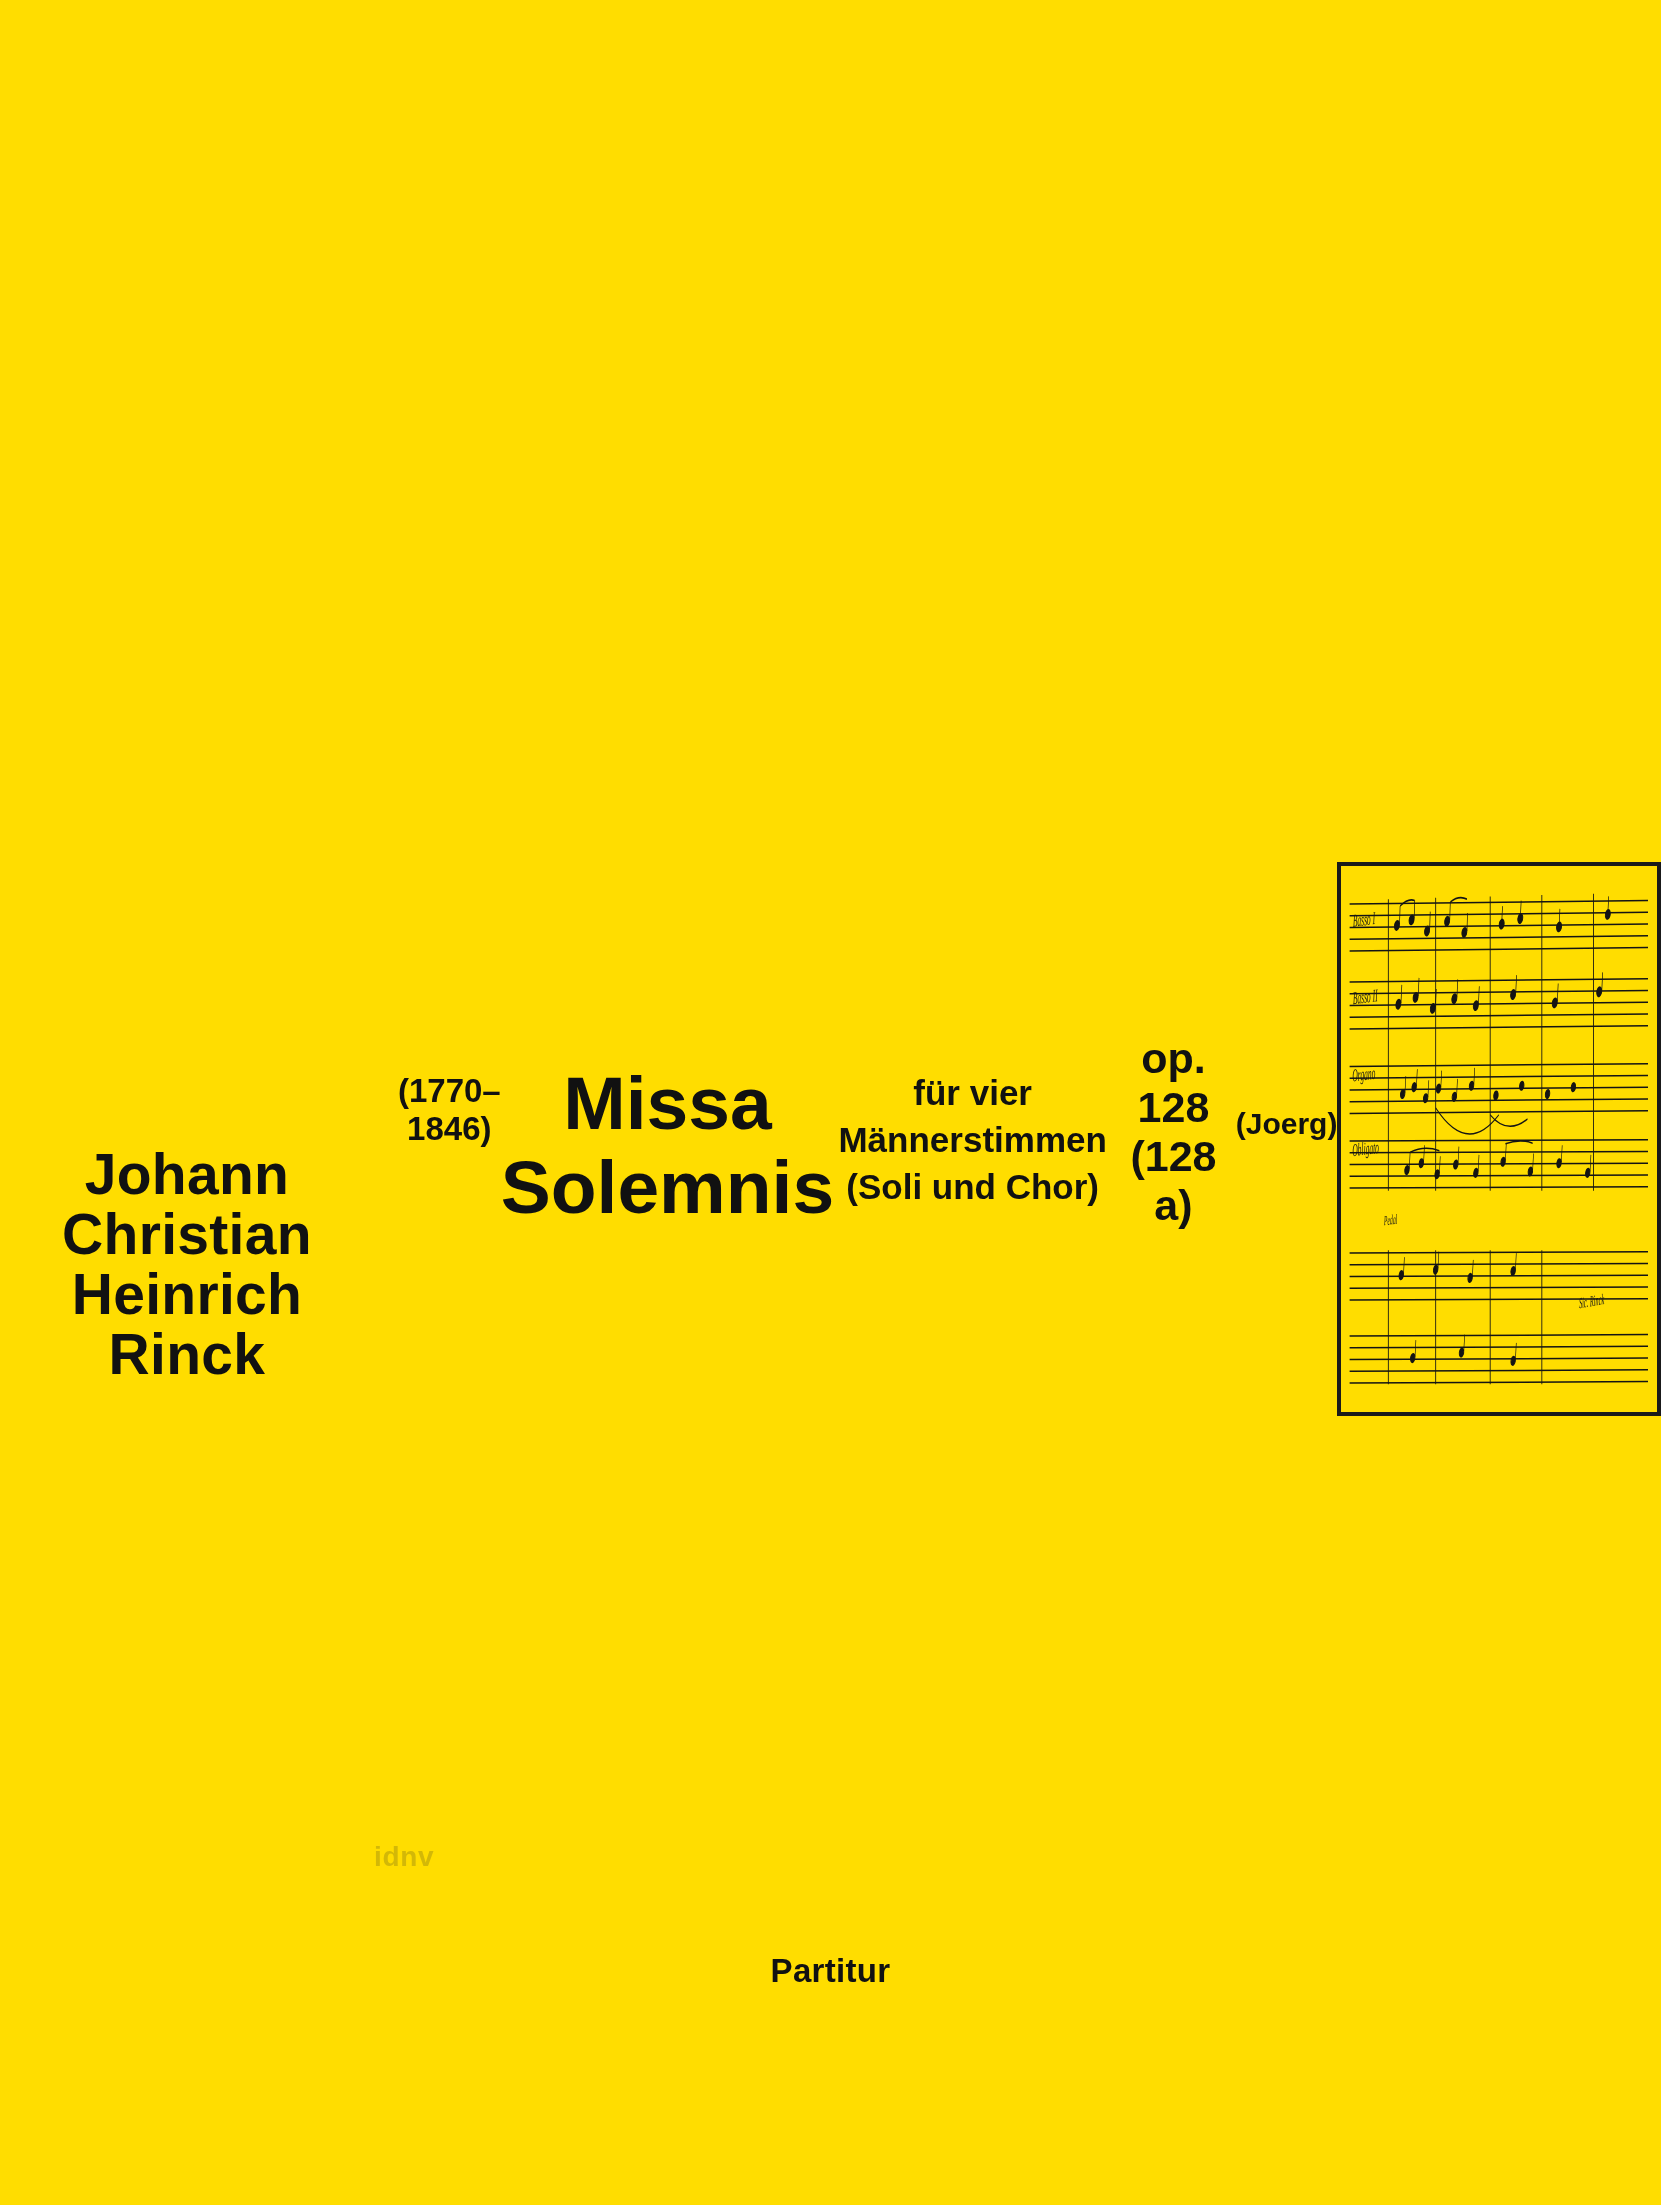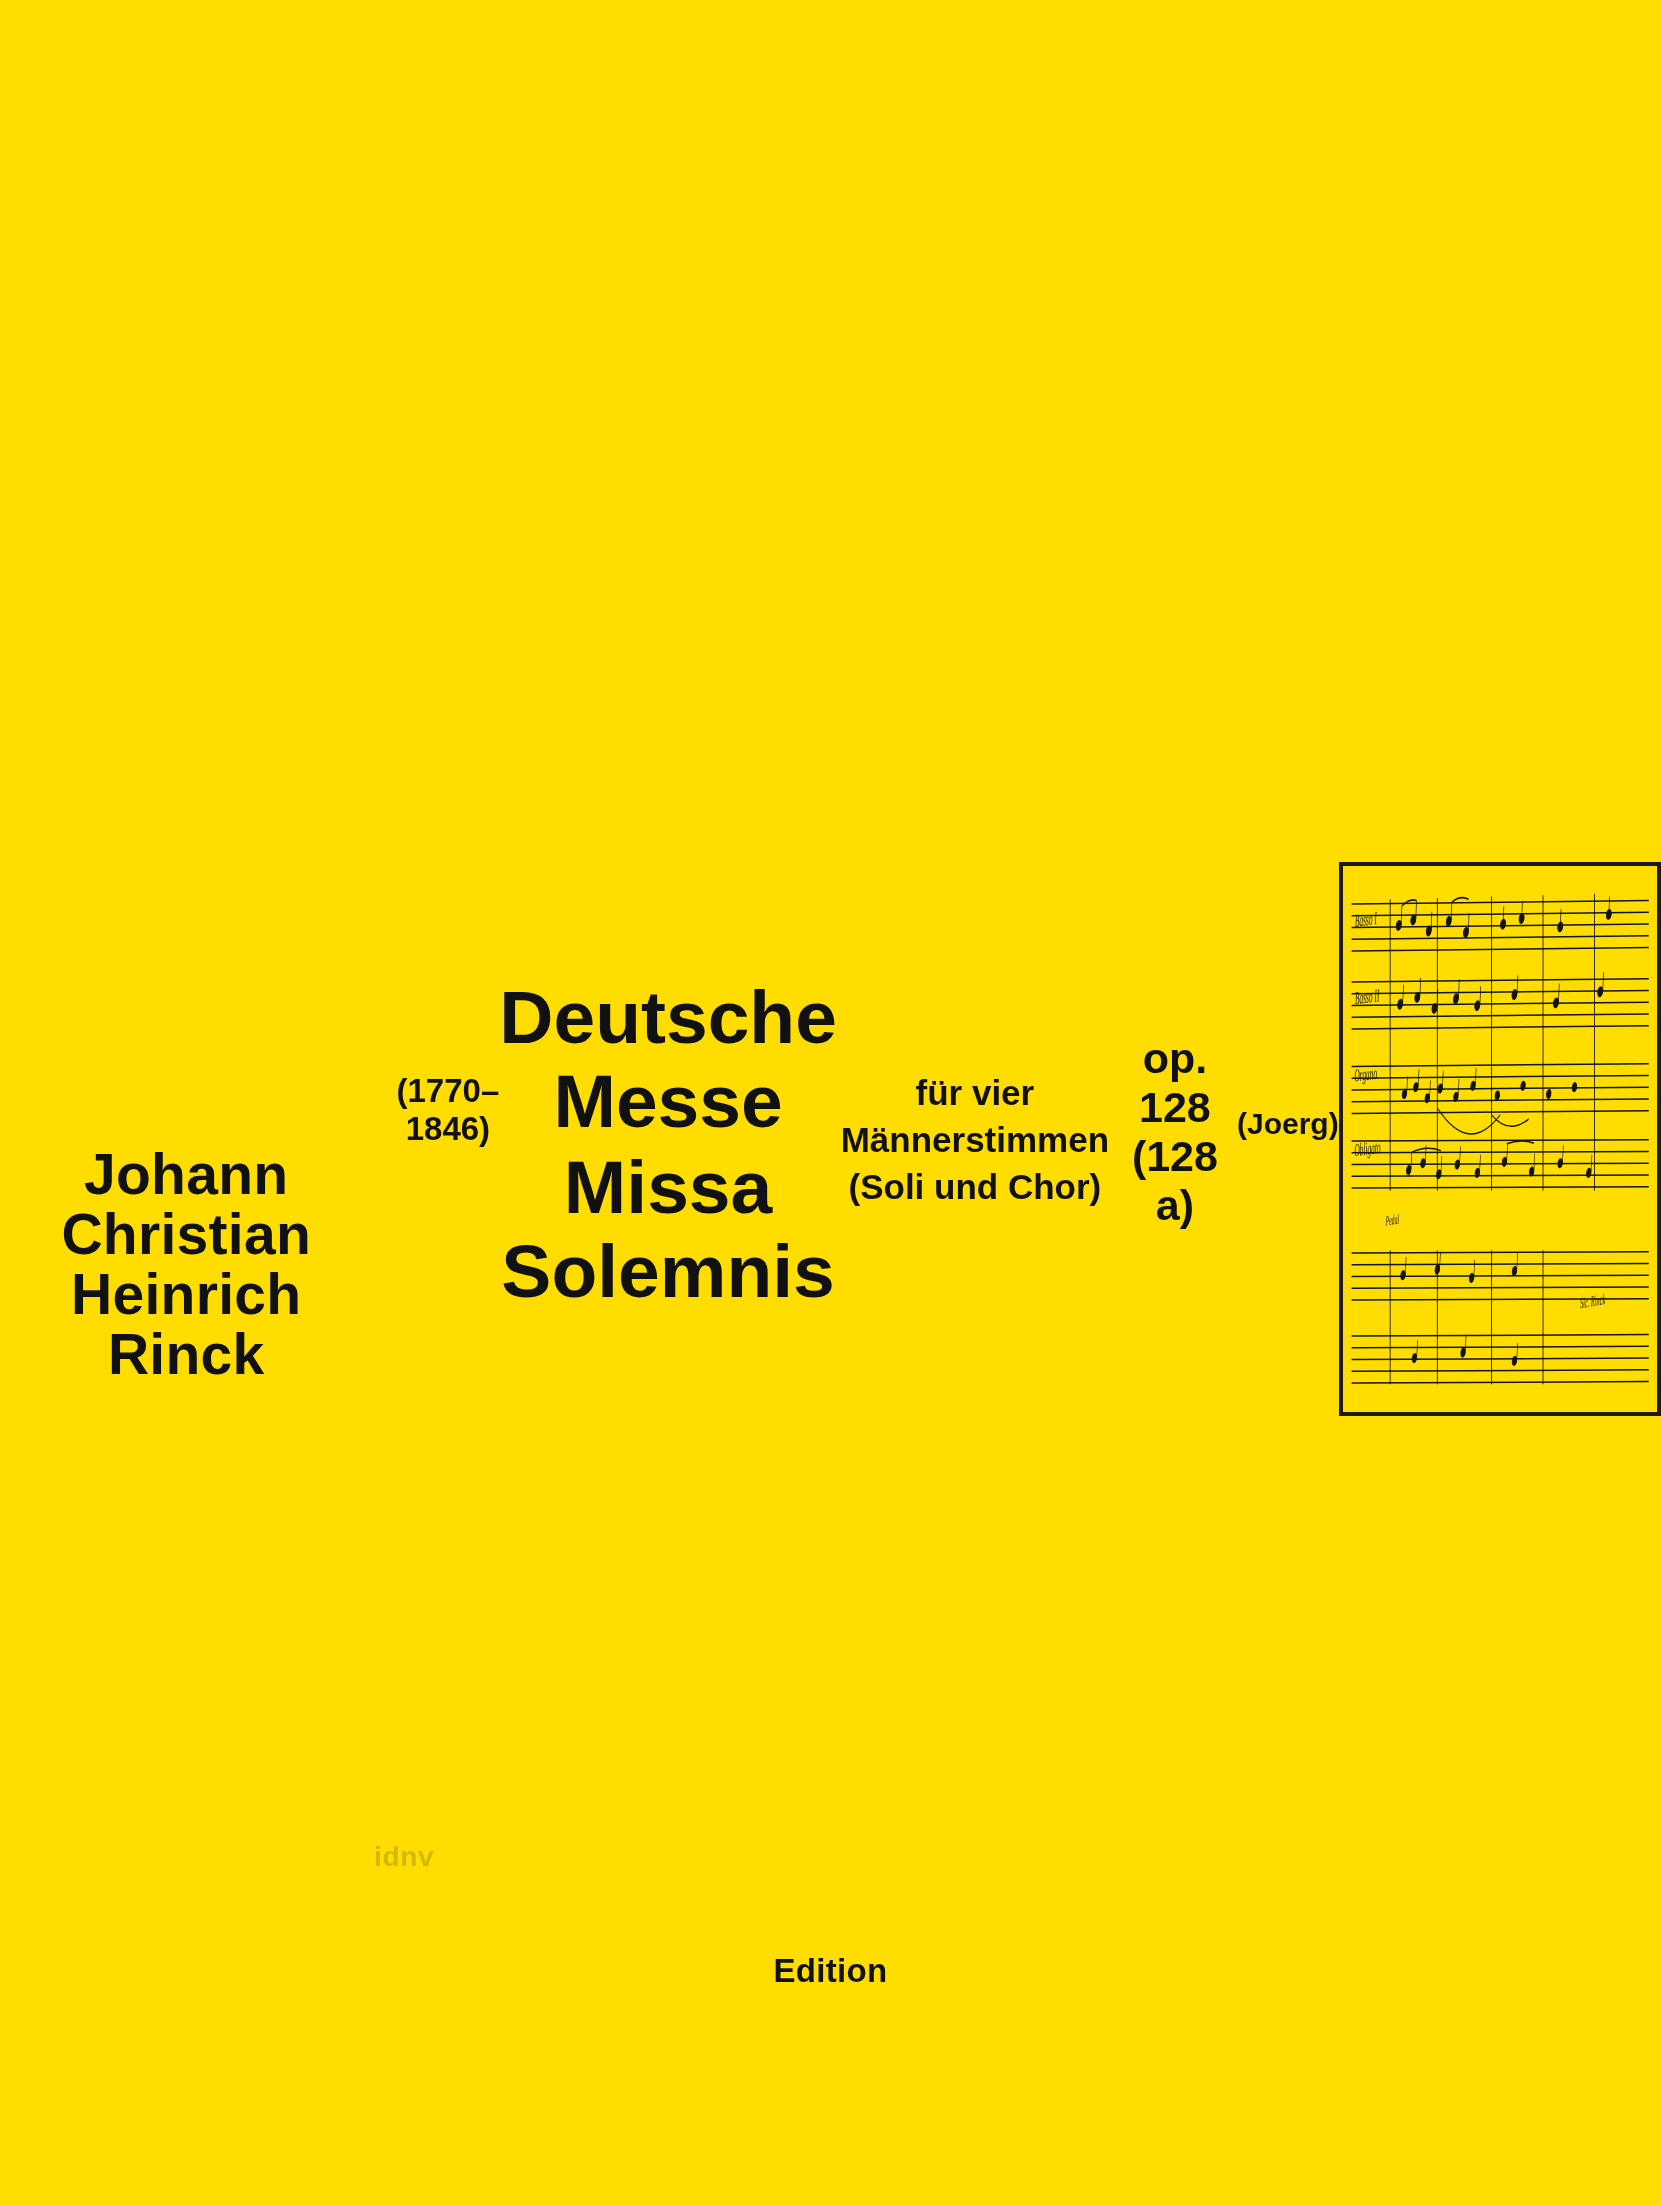--- a/index.html
+++ b/index.html
@@ -130,21 +130,20 @@
 </style>
 </head>
 <body>
 
 <div class="page">
 
   <div class="composer">Johann Christian Heinrich Rinck</div>
   <div class="dates">(1770–1846)</div>
 
   <div class="title">
-    <div>Deutsche Messe</div>
     <div class="title-line-2">Missa Solemnis</div>
   </div>
 
   <div class="subtitle">
     <div>für vier Männerstimmen (Soli und Chor)</div>
   </div>
 
   <div class="opus">op. 128 (128 a)</div>
 
   <div class="editor">(Joerg)</div>
@@ -296,17 +295,17 @@
           <path d="M218 590 l3 -24 M338 582 l3 -24 M458 594 l3 -24 M608 584 l3 -24"></path>
           <path d="M258 710 l3 -24 M428 702 l3 -24 M608 714 l3 -24"></path>
         </g>
       </svg>
     </div>
   </div>
 
   <div class="watermark">idnv</div>
 
   <div class="footer">
-    <div class="part">Edition</div>
+    <div class="part">Partitur</div>
   </div>
 
 </div>
 
 
 </body></html>

